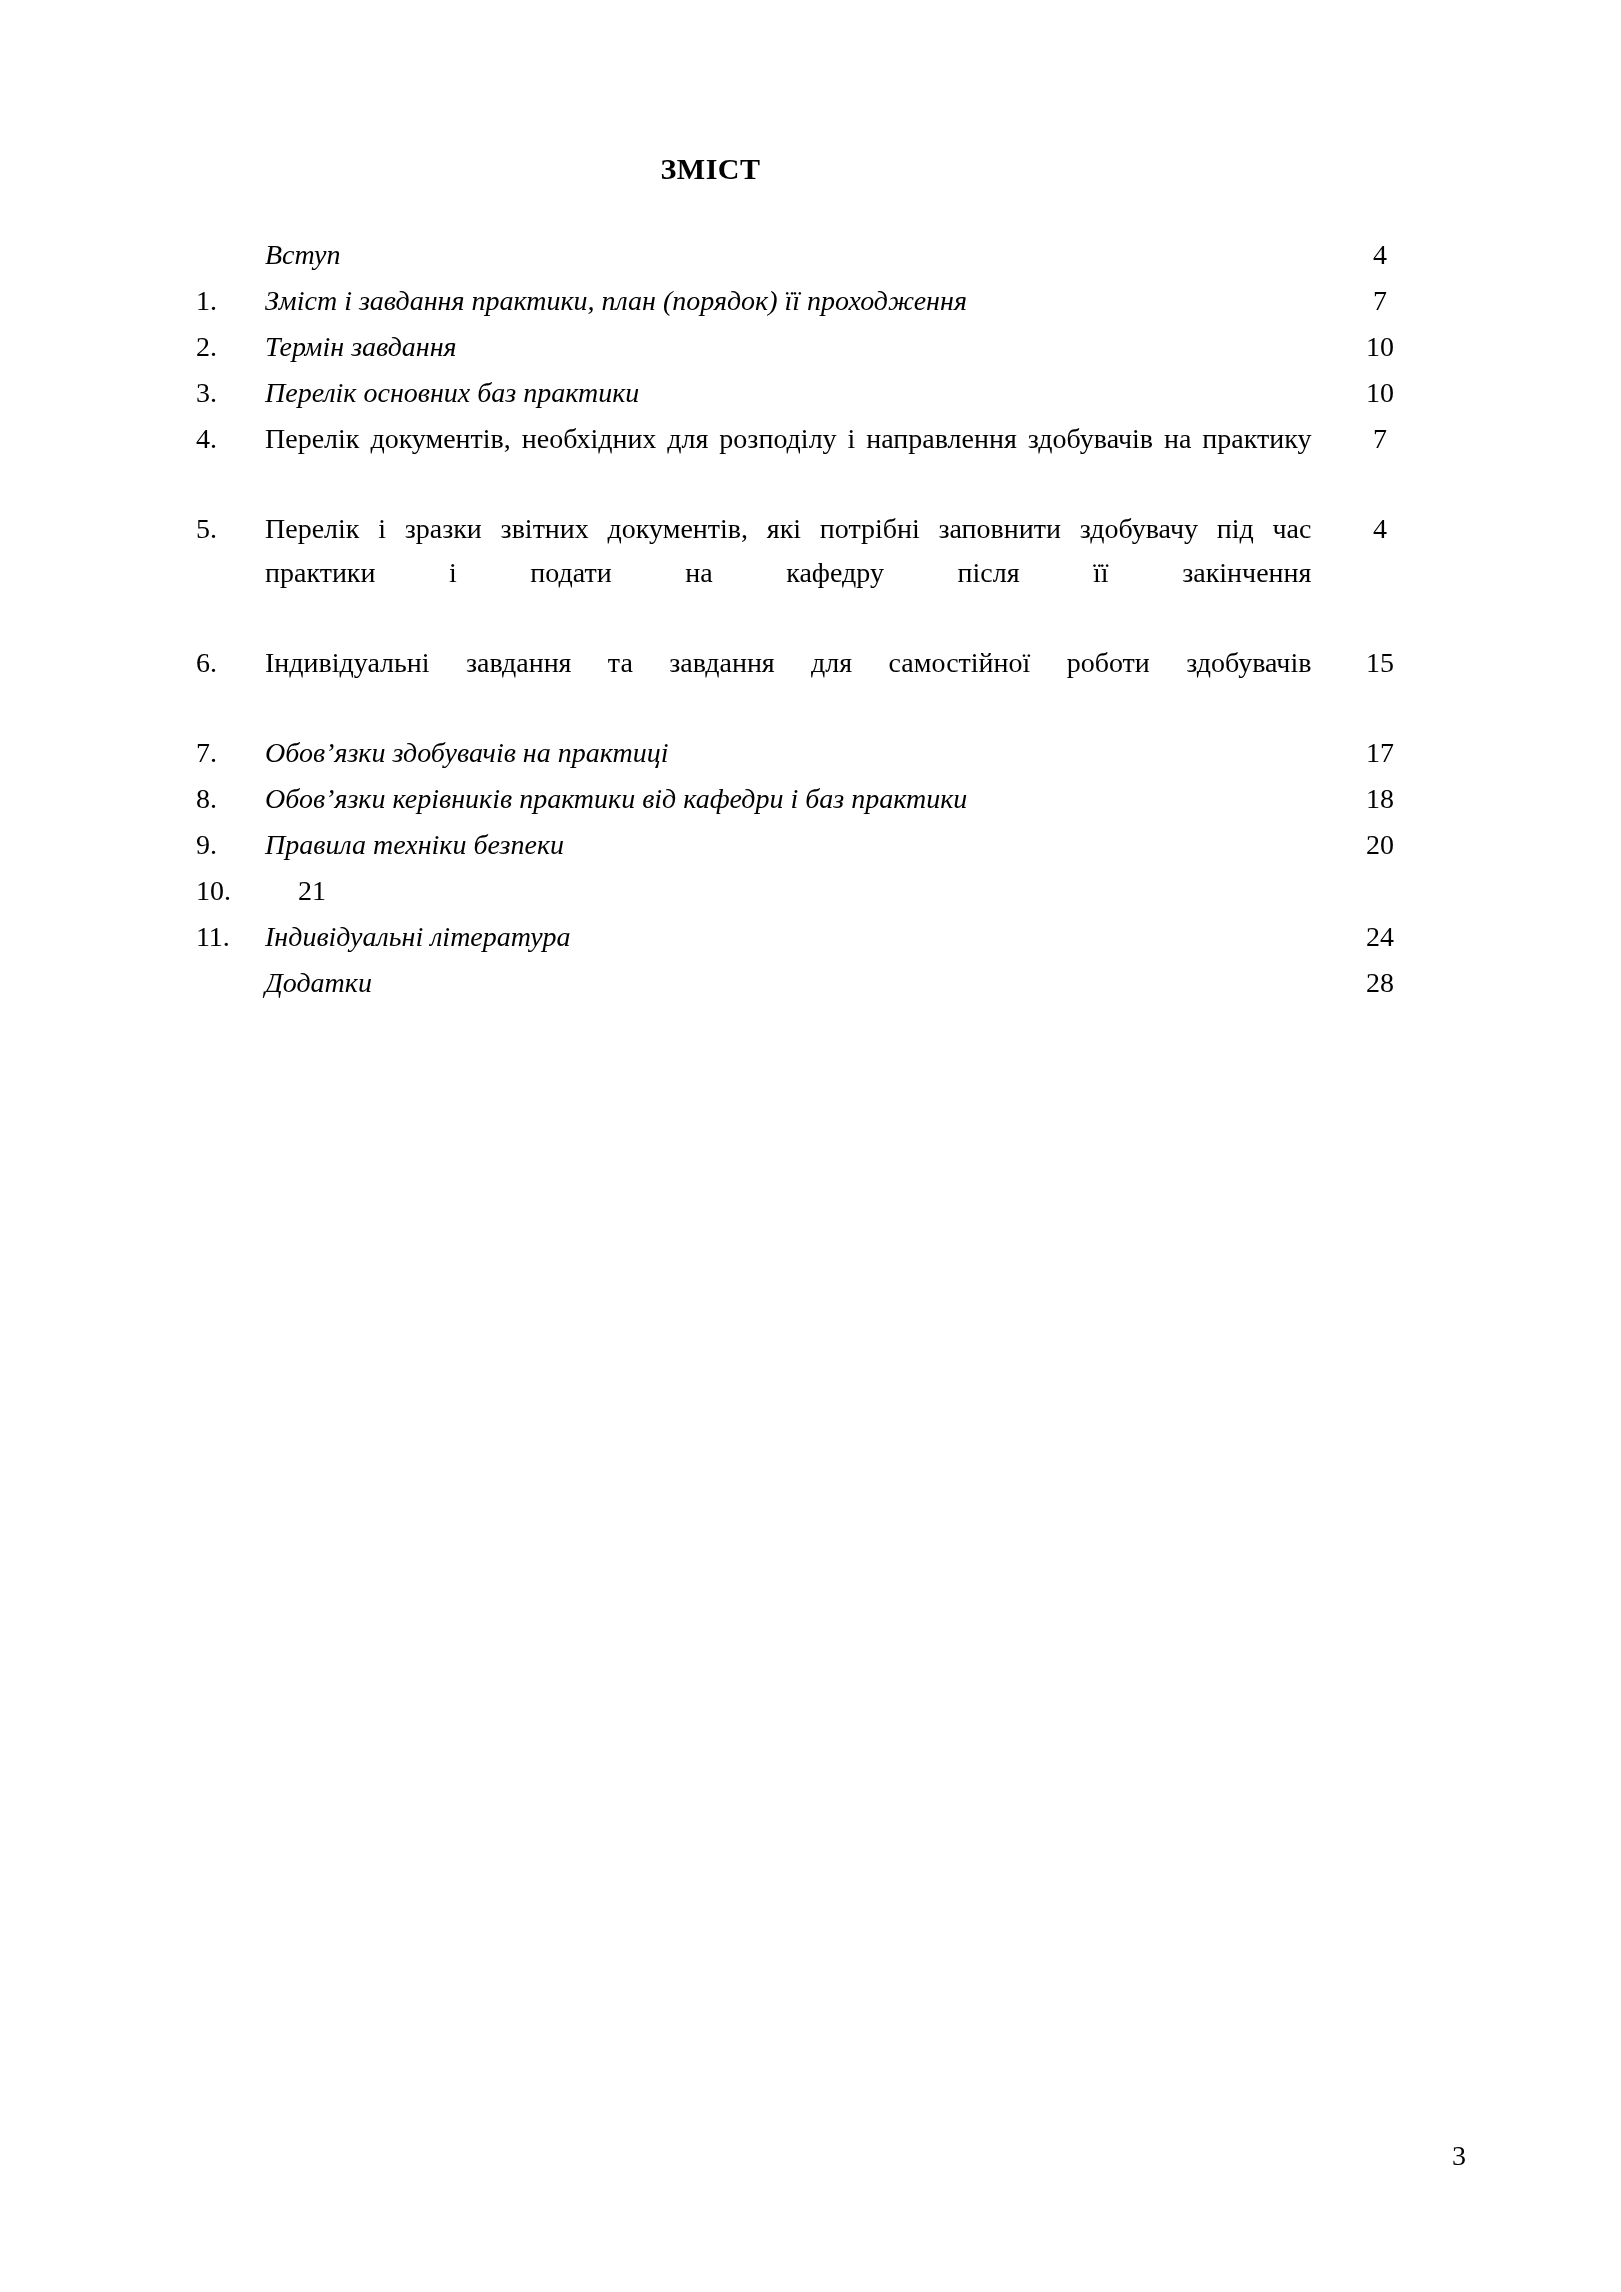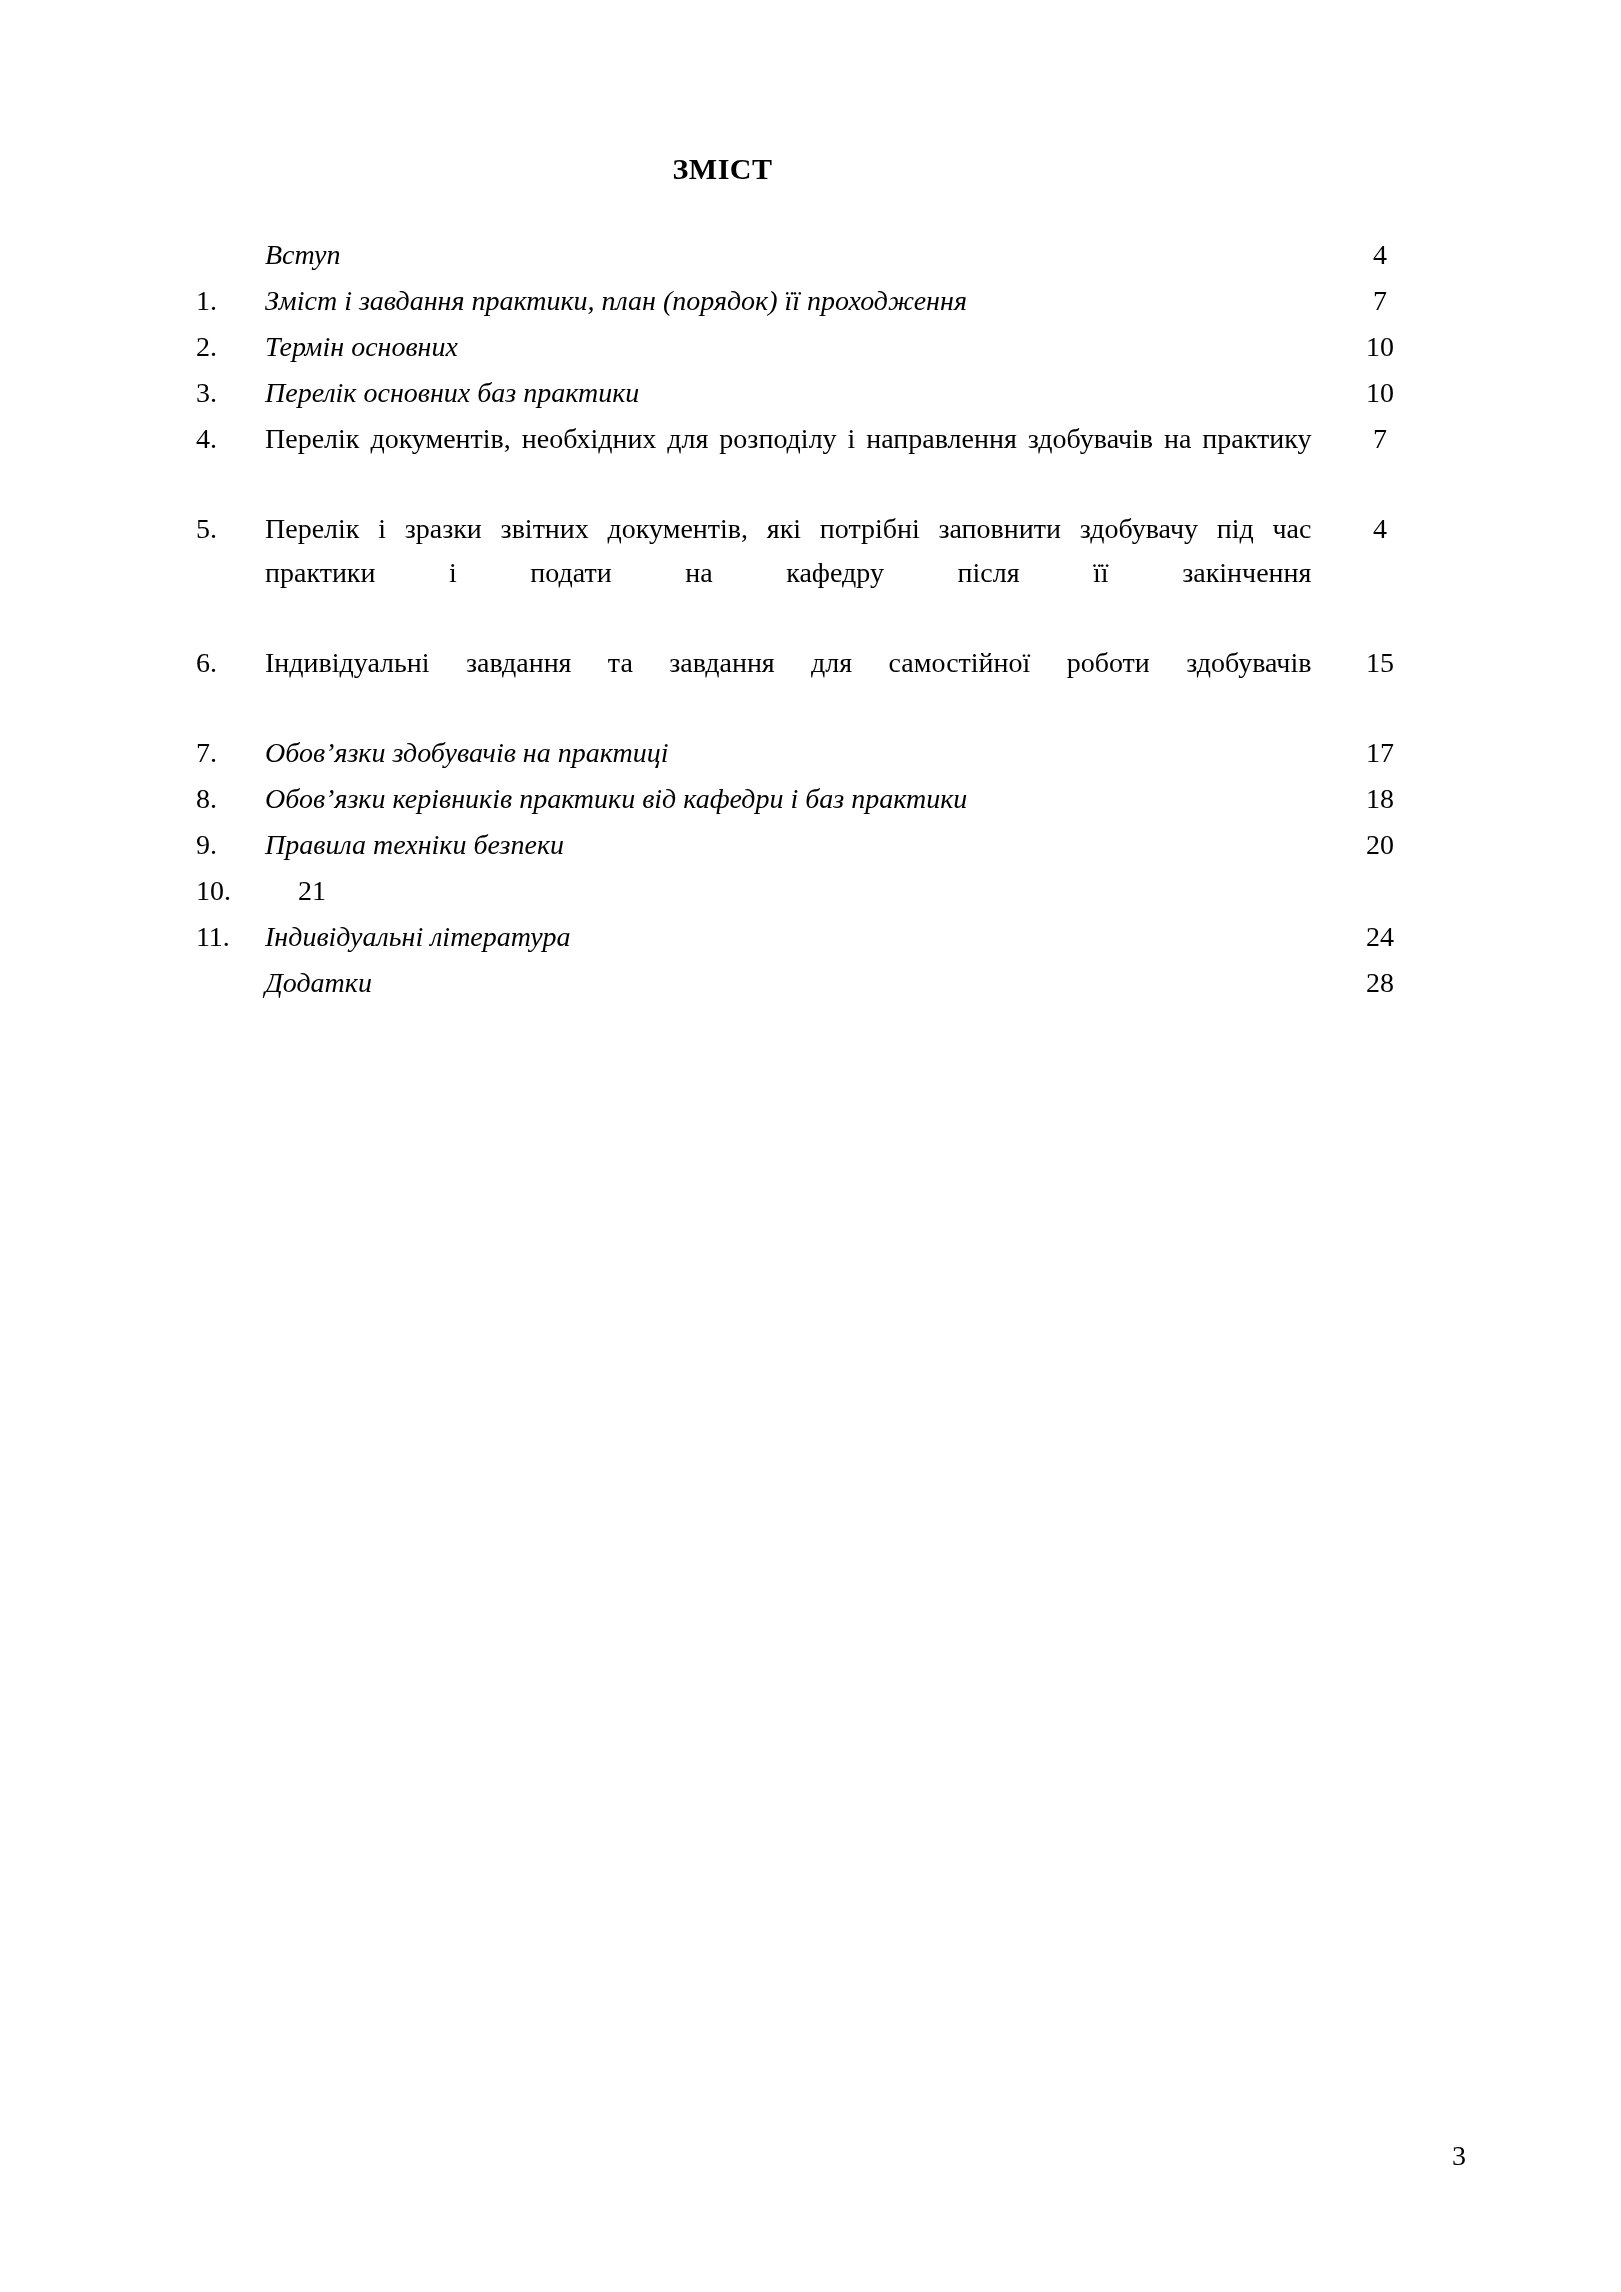--- a/index.html
+++ b/index.html
@@ -15,21 +15,21 @@
     position: relative;
     width: 1621px;
     height: 2293px;
     background: #ffffff;
     box-sizing: border-box;
     overflow: hidden;
   }
   .doc-title {
     position: absolute;
     top: 152px;
-    left: 12px;
+    left: 0;
     width: 1421px;
     text-align: center;
     font-size: 30px;
     font-weight: bold;
     letter-spacing: 0.5px;
   }
   .toc {
     position: absolute;
     top: 233px;
     left: 192px;
@@ -99,21 +99,21 @@
         <div class="toc-label no-justify">Вступ</div>
         <div class="toc-page">4</div>
       </div>
       <div class="toc-row">
         <div class="toc-num">1.</div>
         <div class="toc-label no-justify">Зміст і завдання практики, план (порядок) її проходження</div>
         <div class="toc-page">7</div>
       </div>
       <div class="toc-row">
         <div class="toc-num">2.</div>
-        <div class="toc-label no-justify">Термін основних</div>
+        <div class="toc-label no-justify">Термін завдання</div>
         <div class="toc-page">10</div>
       </div>
       <div class="toc-row">
         <div class="toc-num">3.</div>
         <div class="toc-label no-justify">Перелік основних баз практики</div>
         <div class="toc-page">10</div>
       </div>
       <div class="toc-row">
         <div class="toc-num">4.</div>
         <div class="toc-label justified">Перелік документів, необхідних для розподілу і направлення здобувачів на практику</div>

